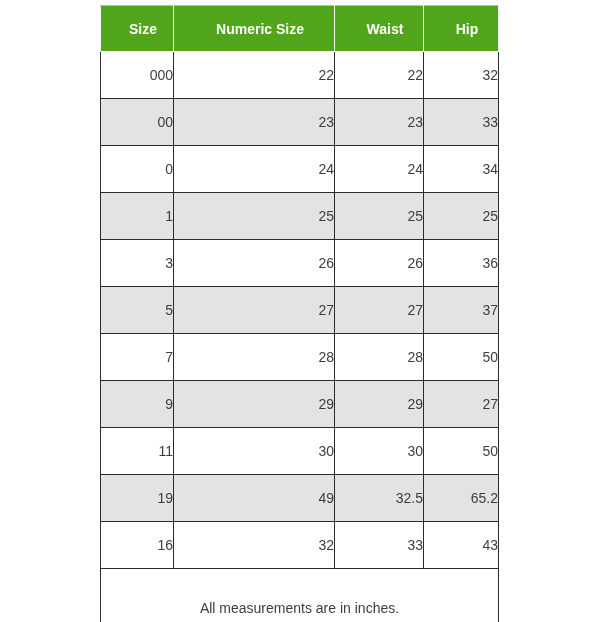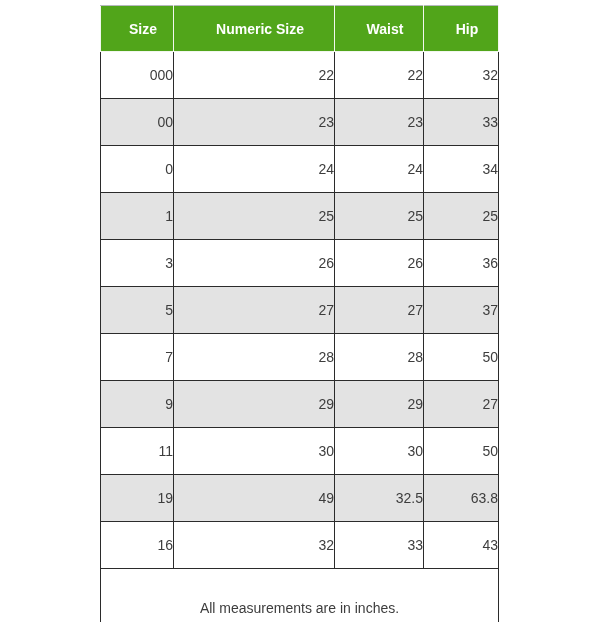--- a/index.html
+++ b/index.html
@@ -132,21 +132,21 @@
         <tr>
           <td>11</td>
           <td>30</td>
           <td>30</td>
           <td>50</td>
         </tr>
         <tr class="alt">
           <td>19</td>
           <td>49</td>
           <td>32.5</td>
-          <td>63.8</td>
+          <td>65.2</td>
         </tr>
         <tr>
           <td>16</td>
           <td>32</td>
           <td>33</td>
           <td>43</td>
         </tr>
         <tr>
           <td class="footer-cell" colspan="4">All measurements are in inches.</td>
         </tr>

